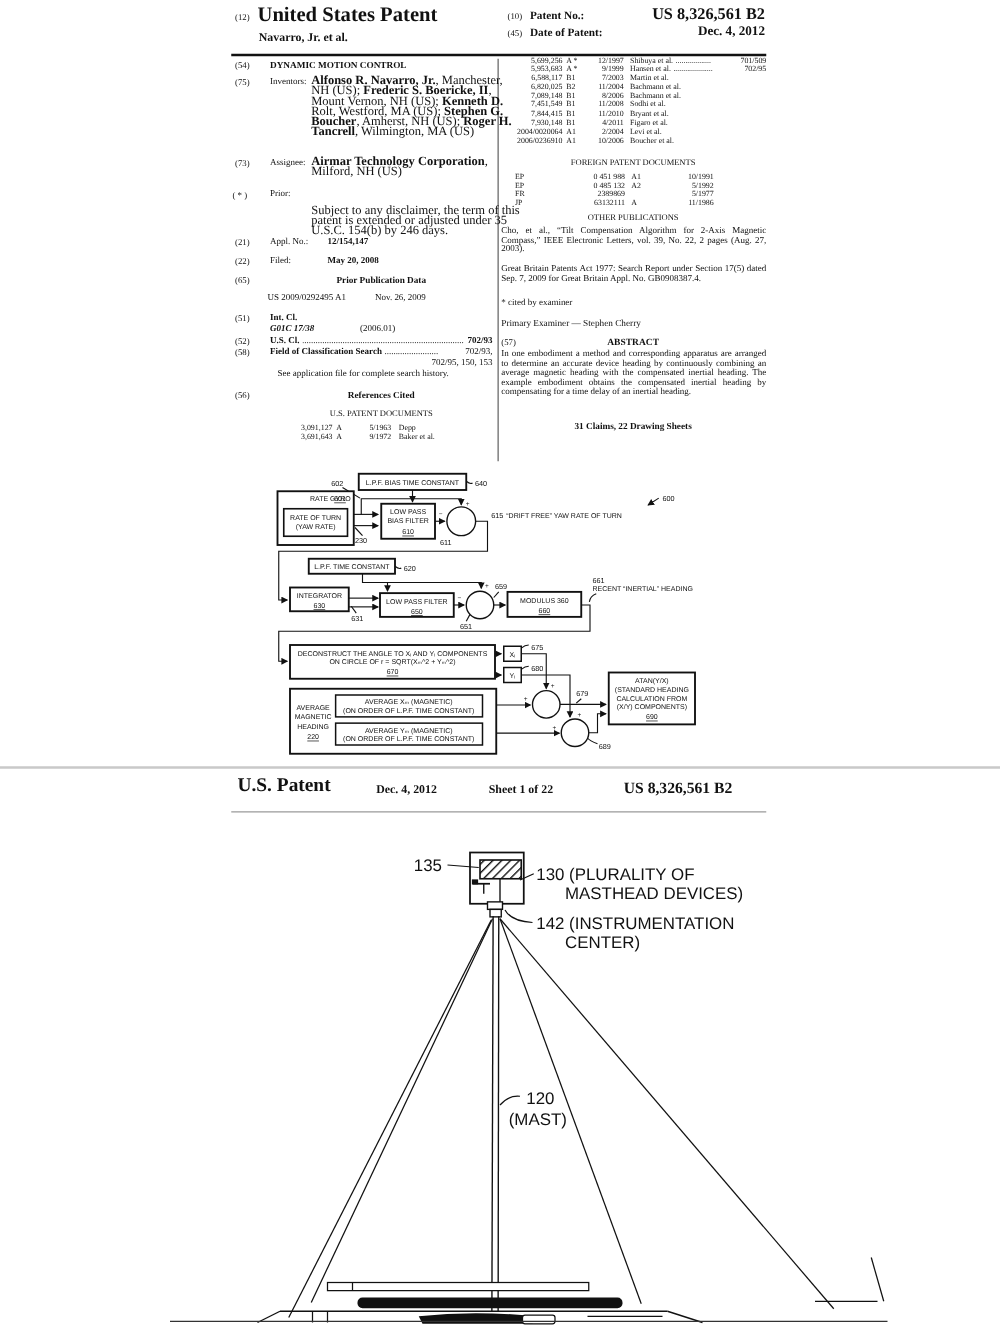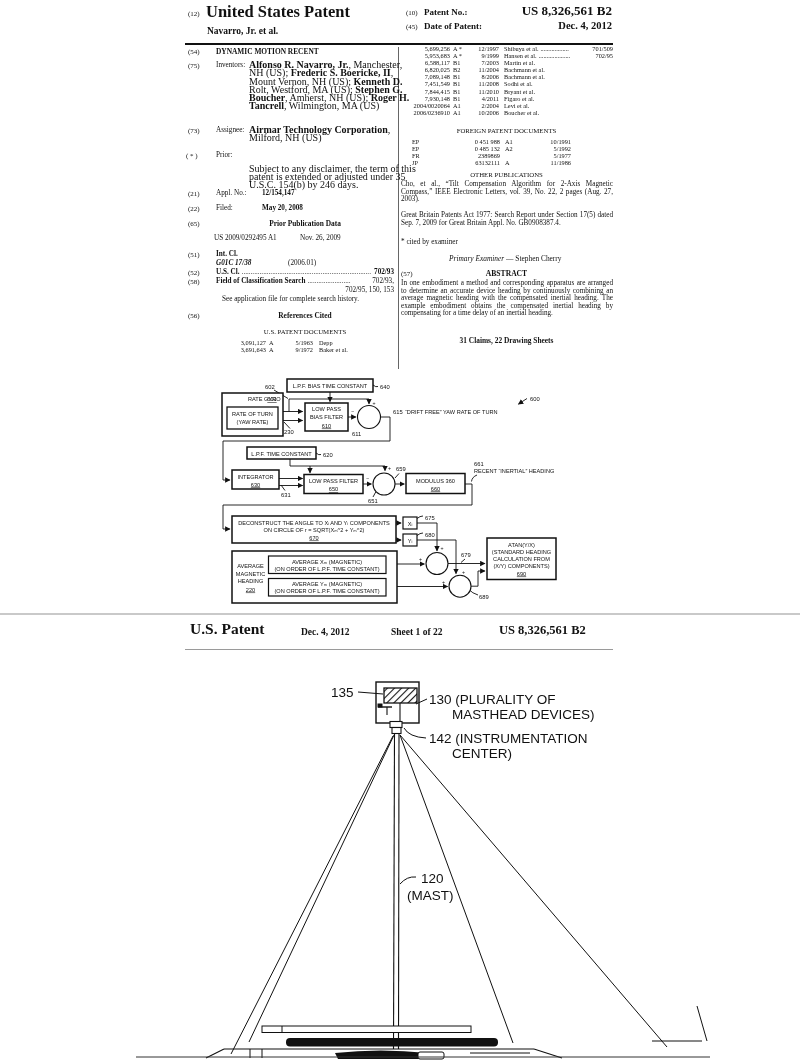--- a/index.html
+++ b/index.html
@@ -54,21 +54,21 @@
   <div class="abs tag" style="left:406px;top:9px">(10)</div>
   <div class="abs b" style="left:424px;top:7px;font-size:9px">Patent No.:</div>
   <div class="abs b rt" style="left:492px;top:3px;width:120px;font-size:13px">US 8,326,561 B2</div>
   <div class="abs tag" style="left:406px;top:23px">(45)</div>
   <div class="abs b" style="left:424px;top:21px;font-size:9px">Date of Patent:</div>
   <div class="abs b rt" style="left:512px;top:20px;width:100px;font-size:10.5px">Dec. 4, 2012</div>
   <div class="rule" style="left:185px;top:43px;width:428px;height:1.6px"></div>
   <div class="abs" style="left:398px;top:47px;width:0;height:322px;border-left:0.8px solid #666"></div>
 
   <div class="abs tag" style="left:188px;top:48px">(54)</div>
-  <div class="abs b" style="left:216px;top:47px;font-size:7.4px">DYNAMIC MOTION RECENT</div>
+  <div class="abs b" style="left:216px;top:47px;font-size:7.4px">DYNAMIC MOTION CONTROL</div>
 
   <div class="abs tag" style="left:188px;top:62px">(75)</div>
   <div class="abs" style="left:216px;top:61px;font-size:7.2px">Inventors:</div>
   <div class="abs body7" style="left:249px;top:61px">
     <div><span style="font-weight: bold;">Alfonso R. Navarro, Jr.</span><span>, Manchester,</span></div>
     <div><span>NH (US); </span><span style="font-weight: bold;">Frederic S. Boericke, II</span><span>,</span></div>
     <div><span>Mount Vernon, NH (US); </span><span style="font-weight: bold;">Kenneth D.</span></div>
     <div><span style="font-weight: normal;">Rolt</span><span>, Westford, MA (US); </span><span style="font-weight: bold;">Stephen G.</span></div>
     <div><span style="font-weight: bold;">Boucher</span><span>, Amherst, NH (US); </span><span style="font-weight: bold;">Roger H.</span></div>
     <div><span style="font-weight: bold;">Tancrell</span><span>, Wilmington, MA (US)</span></div>
@@ -249,21 +249,21 @@
       <span class="no">63132111</span>
       <span class="kind">A</span>
       <span class="date">11/1986</span>
     </div>
     </div>
 
   <div class="abs ctr" style="left:400px;top:171px;width:213px;font-size:6.8px">OTHER PUBLICATIONS</div>
   <div class="abs just" style="left:401px;top:181px;width:212px"><span>Cho, et al., “Tilt Compensation Algorithm for 2-Axis Magnetic Compass,” </span><span style="">IEEE Electronic Letters</span><span>, vol. 39, No. 22, 2 pages (Aug. 27, 2003).</span></div>
   <div class="abs just" style="left:401px;top:212px;width:212px">Great Britain Patents Act 1977: Search Report under Section 17(5) dated Sep. 7, 2009 for Great Britain Appl. No. GB0908387.4.</div>
   <div class="abs" style="left:401px;top:238px;font-size:7.2px">* cited by examiner</div>
-  <div class="abs" style="left:401px;top:254px;font-size:7.4px"><span style="font-style: italic; margin-left: 48px;">Primary Examiner</span><span> — Stephen Cherry</span></div>
+  <div class="abs" style="left:401px;top:254px;font-size:7.4px"><span style="">Primary Examiner</span><span> — Stephen Cherry</span></div>
 
   <div class="abs tag" style="left:401px;top:270px">(57)</div>
   <div class="abs b ctr" style="left:400px;top:269px;width:213px;font-size:7.6px">ABSTRACT</div>
   <div class="abs just" style="left:401px;top:280px;width:212px">In one embodiment a method and corresponding apparatus are arranged to determine an accurate device heading by continuously combining an average magnetic heading with the compensated inertial heading. The example embodiment obtains the compensated inertial heading by compensating for a time delay of an inertial heading.</div>
   <div class="abs b ctr" style="left:400px;top:336px;width:213px;font-size:7.4px">31 Claims, 22 Drawing Sheets</div>
 
   <svg class="abs" style="left:185px;top:373px" width="440" height="242" viewBox="185 373 440 242">
     <defs>
       <marker id="ah" markerWidth="7" markerHeight="7" refX="5.2" refY="3" orient="auto">
         <path d="M0,0 L6,3 L0,6 Z" fill="#111"></path>

